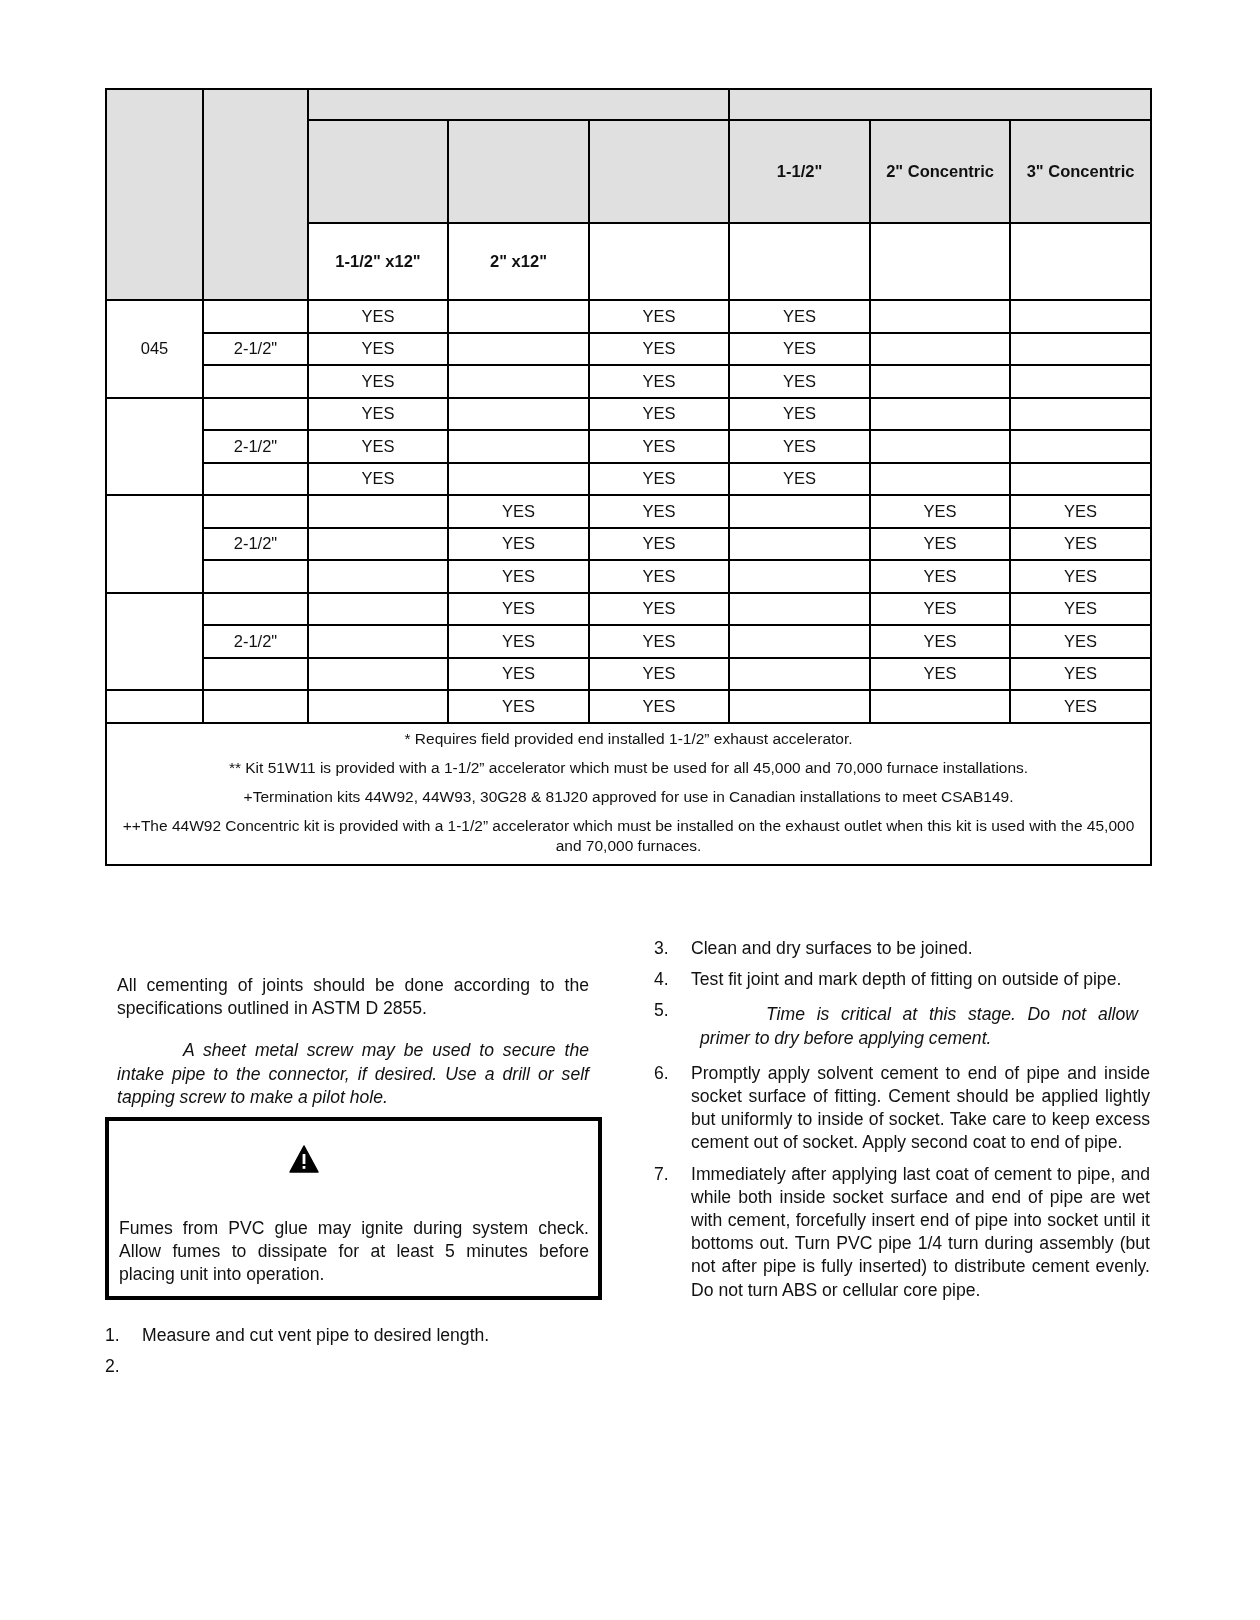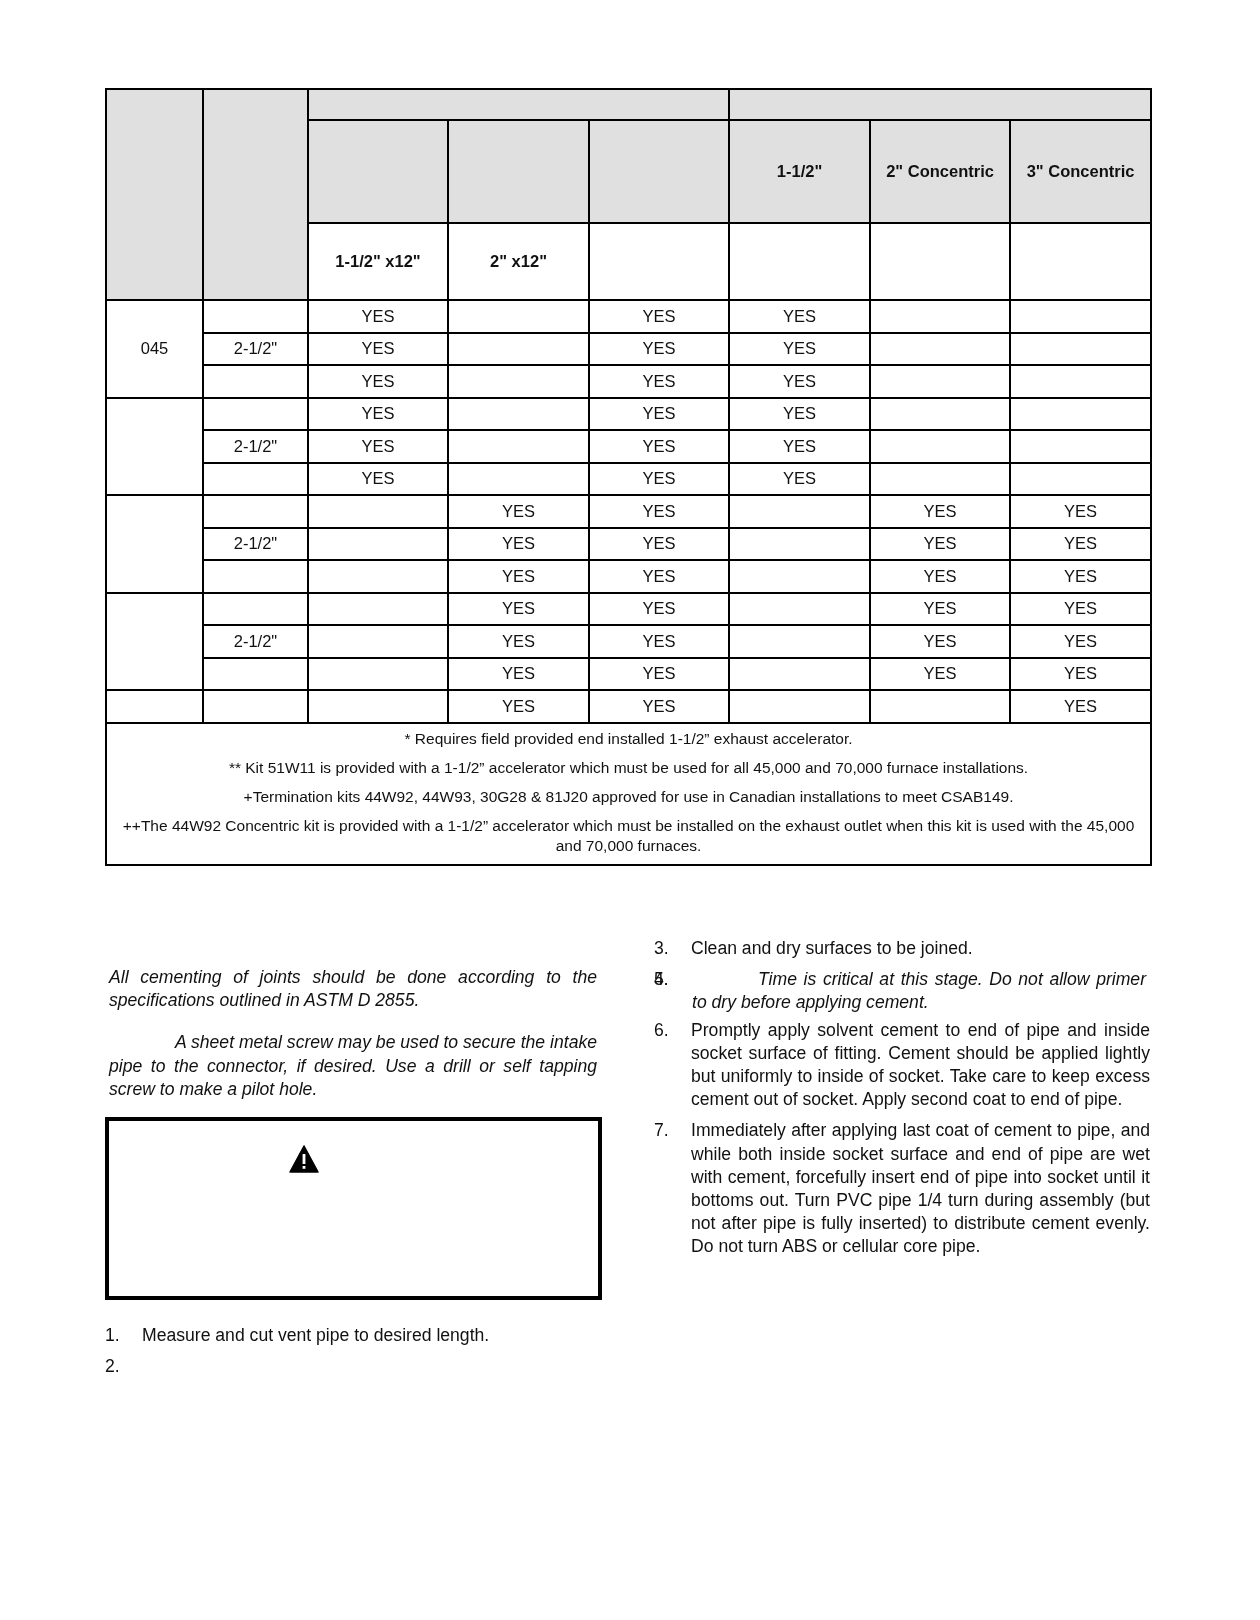--- a/index.html
+++ b/index.html
@@ -15,21 +15,21 @@
   .vent-table tr.r-sub td { height: 75px; }
   .vent-table tr.r-data td { height: 30.5px; }
   .vent-table td.notes { text-align: center; vertical-align: top; padding: 5px 7px 8px 7px; font-size: 15.5px; line-height: 20px; }
   .notes p { margin: 0 0 9px 0; }
   .notes p:last-child { margin-bottom: 0; }
 
   
   .col { position: absolute; font-size: 17.6px; line-height: 23.2px; text-align: justify; }
   .col-left { left: 105px; top: 962px; width: 496px; }
   .col-right { left: 654px; top: 937px; width: 496px; }
-  .col p { margin: 4px; font-style: italic; }
+  .col p { margin: 12px; }
   .italic { font-style: italic; }
   .indent-first { text-indent: 66px; }
 
   .warn-box { position: absolute; left: 105px; top: 1117px; width: 489px; height: 175px; border: 4px solid #000; box-sizing: content-box; }
   .warn-icon { position: absolute; left: 180px; top: 24px; width: 30px; height: 28px; }
   .warn-text { position: absolute; left: 10px; top: 96px; width: 470px; font-size: 17.6px; line-height: 23.2px; text-align: justify; }
 
   ol.steps { list-style: none; margin: 0; padding: 0; }
   ol.steps li { position: relative; padding-left: 37px; margin-bottom: 8px; text-align: justify; }
   ol.steps li .num { position: absolute; left: 0; top: 0; }
@@ -215,20 +215,21 @@
   <p>All cementing of joints should be done according to the specifications outlined in ASTM D 2855.</p>
   <p class="italic indent-first" style="margin-top:19px;">A sheet metal screw may be used to secure the intake pipe to the connector, if desired. Use a drill or self tapping screw to make a pilot hole.</p>
 </div>
 
 <div class="warn-box">
   <svg class="warn-icon" viewBox="0 0 30 28">
     <path d="M15 1 L29 27 L1 27 Z" fill="#000" stroke="#000" stroke-width="1.5" stroke-linejoin="round"></path>
     <rect x="13.6" y="9" width="2.8" height="10" fill="#fff"></rect>
     <rect x="13.6" y="21" width="2.8" height="2.8" fill="#fff"></rect>
   </svg>
+  <div class="warn-text">Fumes from PVC glue may ignite during system check. Allow fumes to dissipate for at least 5 minutes before placing unit into operation.</div>
 </div>
 
 <div class="col" style="left:105px; top:1324px; width:496px;">
   <ol class="steps">
     <li>
       <span class="num">1.</span>
       <span>Measure and cut vent pipe to desired length.</span>
     </li>
     <li>
       <span class="num">2.</span>
@@ -237,20 +238,21 @@
 </div>
 
 <div class="col col-right">
   <ol class="steps">
     <li>
       <span class="num">3.</span>
       <span>Clean and dry surfaces to be joined.</span>
     </li>
     <li>
       <span class="num">4.</span>
+      <span>Test fit joint and mark depth of fitting on outside of pipe.</span>
     </li>
     <li>
       <span class="num">5.</span>
     </li>
   </ol>
   <p class="italic indent-first step-note">Time is critical at this stage. Do not allow primer to dry before applying cement.</p>
   <ol class="steps">
     <li>
       <span class="num">6.</span>
       <span>Promptly apply solvent cement to end of pipe and inside socket surface of fitting. Cement should be applied lightly but uniformly to inside of socket. Take care to keep excess cement out of socket. Apply second coat to end of pipe.</span>

